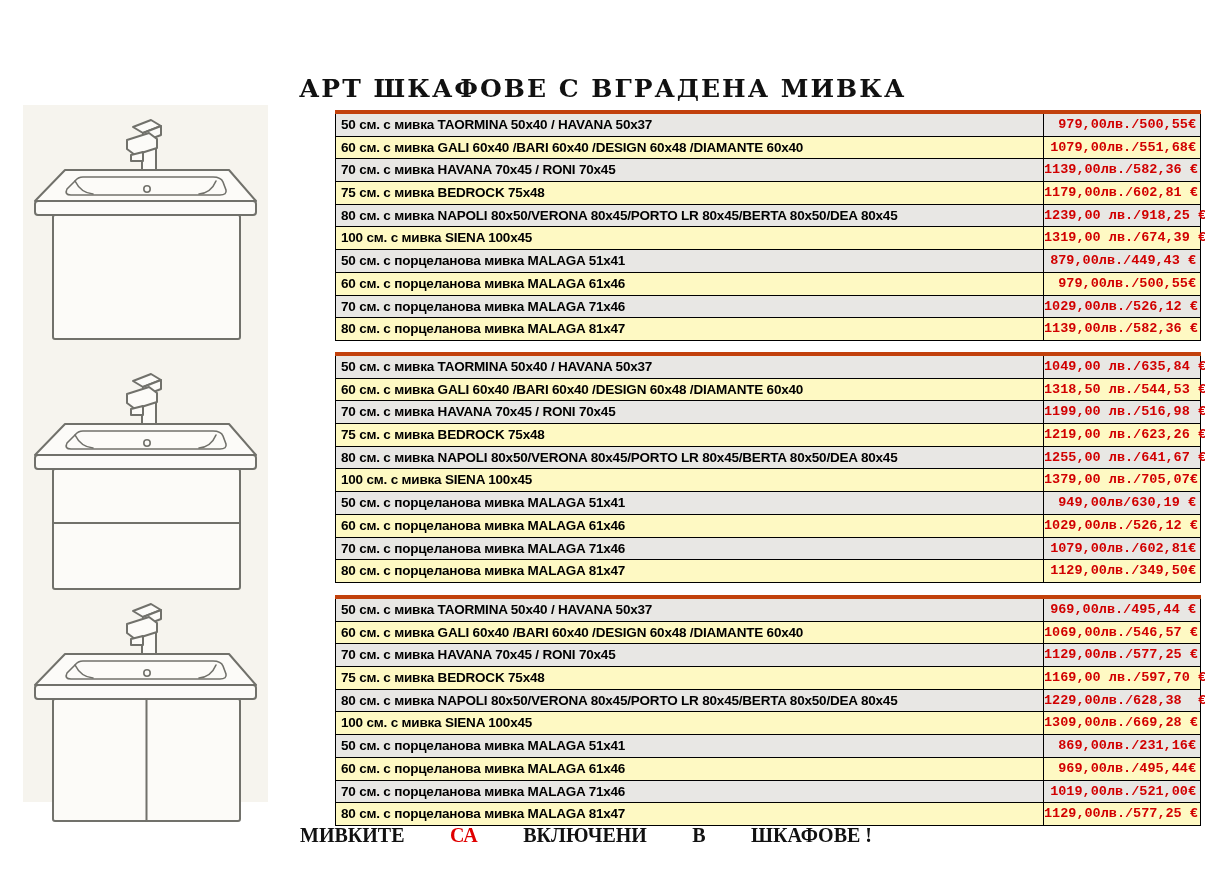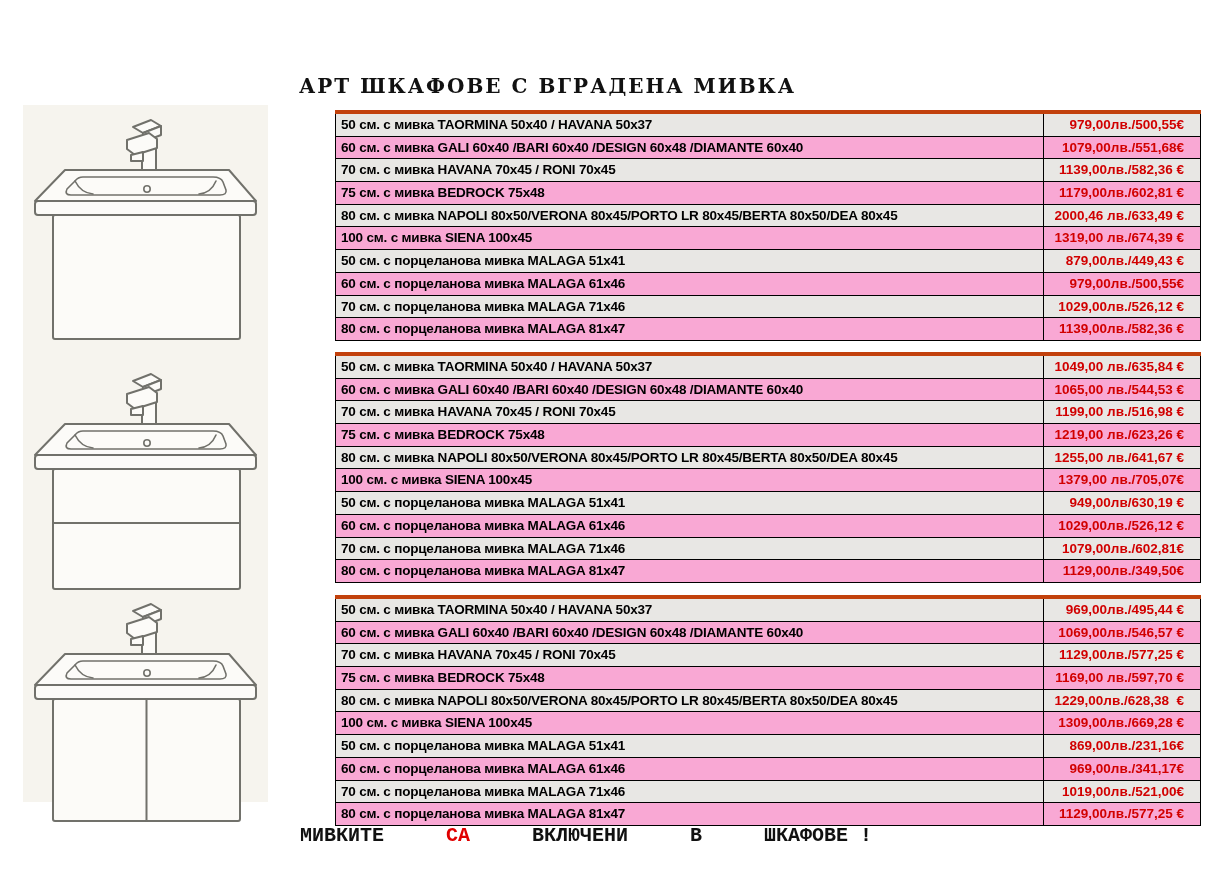--- a/index.html
+++ b/index.html
@@ -6,21 +6,21 @@
   body{
     width:1205px;height:887px;
     background:#ffffff;
     position:relative;
     font-family:"Liberation Sans", sans-serif;
     overflow:hidden;
   }
   .page-title{
     position:absolute;left:299px;top:74px;
     font-family:"DejaVu Serif", serif;
-    font-weight:bold;font-size:20px;color:#111;
+    font-weight:bold;font-size:25px;color:#111;
     letter-spacing:2px;white-space:nowrap;
   }
   
   .illustration-panel{
     position:absolute;left:23px;top:105px;width:245px;height:697px;
     background:var(--illu-bg,#f6f4ee);
   }
   .illustration-panel svg{display:block;}
   .cab1{margin-top:8px;}
   .cab2{margin-top:22px;}
@@ -33,39 +33,39 @@
     position:absolute;left:0;width:866px;
     border-top:4px solid #c2410c;
   }
   .t1{top:0;}
   .t2{top:242px;}
   .t3{top:485px;}
   .row{
     display:grid;grid-template-columns:1fr 157px;
     height:21.7px;
     border-left:1px solid #000;border-right:1px solid #000;border-bottom:1px solid #000;
-    background:#f9a8d4;
+    background:#fef9c3;
   }
   .row.shaded{background:var(--row-shade,#e8e7e4);}
   .cell-label{
     font-weight:bold;font-size:13.5px;line-height:21.7px;color:#000;
     padding-left:5px;white-space:nowrap;overflow:hidden;
     letter-spacing:-0.2px;
   }
   .cell-price{
     border-left:1px solid #000;
     font-weight:bold;font-size:13.5px;line-height:21.7px;
     color:var(--price-red,#d10000);
-    text-align:right;padding-right:16px;white-space:pre;
+    text-align:right;padding-right:4px;white-space:pre;font-family:Liberation Mono, monospace;
   }
   
   .footer-note{
     position:absolute;left:300px;top:824px;width:572px;
     display:flex;justify-content:space-between;
-    font-family:Liberation Mono, monospace;font-weight:bold;font-size:20px;color:#111;
+    font-family:Liberation Serif, serif;font-weight:bold;font-size:20px;color:#111;
     white-space:pre;
   }
   .footer-note .accent{color:var(--accent-red,#e00000);}
   
   .draw{stroke:#71716b;stroke-width:2;fill:#fcfbf8;stroke-linejoin:round;stroke-linecap:round;}
   .draw-thin{stroke:#71716b;stroke-width:1.6;fill:none;stroke-linejoin:round;stroke-linecap:round;}
 </style>
 </head>
 <body>
 
@@ -146,21 +146,21 @@
       <div class="row shaded">
         <div class="cell-label">70 см. с мивка HAVANA 70x45 / RONI 70x45</div>
         <div class="cell-price">1139,00лв./582,36 €</div>
       </div>
       <div class="row">
         <div class="cell-label">75 см. с мивка BEDROCK 75x48</div>
         <div class="cell-price">1179,00лв./602,81 €</div>
       </div>
       <div class="row shaded">
         <div class="cell-label">80 см. с мивка NAPOLI 80x50/VERONA 80x45/PORTO LR 80x45/BERTA 80x50/DEA 80x45</div>
-        <div class="cell-price">2000,46 лв./633,49 €</div>
+        <div class="cell-price">1239,00 лв./918,25 €</div>
       </div>
       <div class="row">
         <div class="cell-label">100 см. с мивка SIENA 100x45</div>
         <div class="cell-price">1319,00 лв./674,39 €</div>
       </div>
       <div class="row shaded">
         <div class="cell-label">50 см. с порцеланова мивка MALAGA 51x41</div>
         <div class="cell-price">879,00лв./449,43 €</div>
       </div>
       <div class="row">
@@ -176,21 +176,21 @@
         <div class="cell-price">1139,00лв./582,36 €</div>
       </div>
     </div>
   <div class="price-table t2">
       <div class="row shaded">
         <div class="cell-label">50 см. с мивка TAORMINA 50x40 / HAVANA 50x37</div>
         <div class="cell-price">1049,00 лв./635,84 €</div>
       </div>
       <div class="row">
         <div class="cell-label">60 см. с мивка GALI 60x40 /BARI 60x40 /DESIGN 60x48 /DIAMANTE 60x40</div>
-        <div class="cell-price">1065,00 лв./544,53 €</div>
+        <div class="cell-price">1318,50 лв./544,53 €</div>
       </div>
       <div class="row shaded">
         <div class="cell-label">70 см. с мивка HAVANA 70x45 / RONI 70x45</div>
         <div class="cell-price">1199,00 лв./516,98 €</div>
       </div>
       <div class="row">
         <div class="cell-label">75 см. с мивка BEDROCK 75x48</div>
         <div class="cell-price">1219,00 лв./623,26 €</div>
       </div>
       <div class="row shaded">
@@ -242,21 +242,21 @@
       <div class="row">
         <div class="cell-label">100 см. с мивка SIENA 100x45</div>
         <div class="cell-price">1309,00лв./669,28 €</div>
       </div>
       <div class="row shaded">
         <div class="cell-label">50 см. с порцеланова мивка MALAGA 51x41</div>
         <div class="cell-price">869,00лв./231,16€</div>
       </div>
       <div class="row">
         <div class="cell-label">60 см. с порцеланова мивка MALAGA 61x46</div>
-        <div class="cell-price">969,00лв./341,17€</div>
+        <div class="cell-price">969,00лв./495,44€</div>
       </div>
       <div class="row shaded">
         <div class="cell-label">70 см. с порцеланова мивка MALAGA 71x46</div>
         <div class="cell-price">1019,00лв./521,00€</div>
       </div>
       <div class="row">
         <div class="cell-label">80 см. с порцеланова мивка MALAGA 81x47</div>
         <div class="cell-price">1129,00лв./577,25 €</div>
       </div>
     </div>

